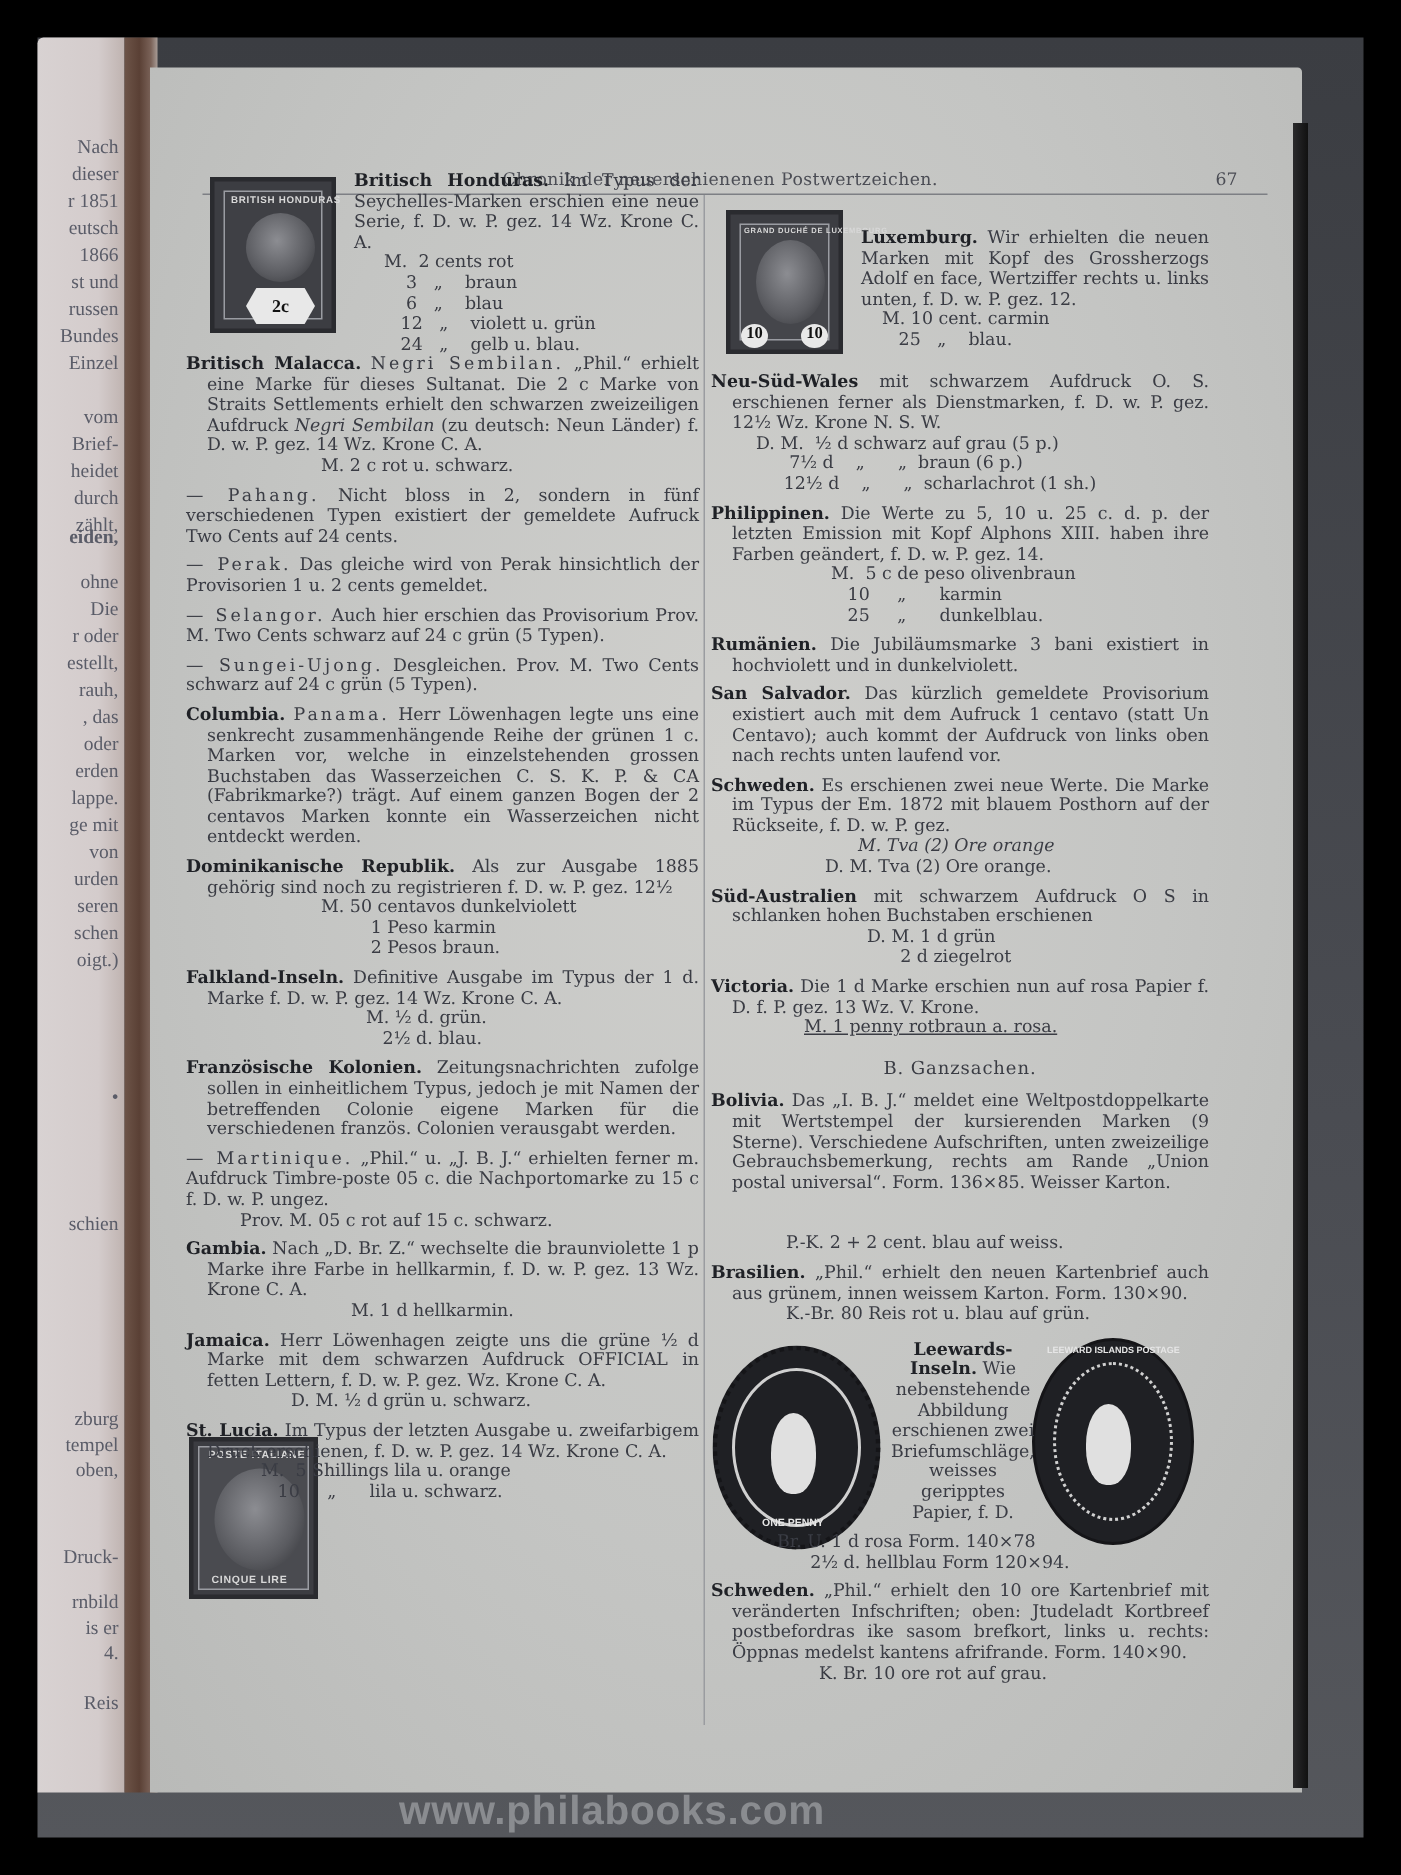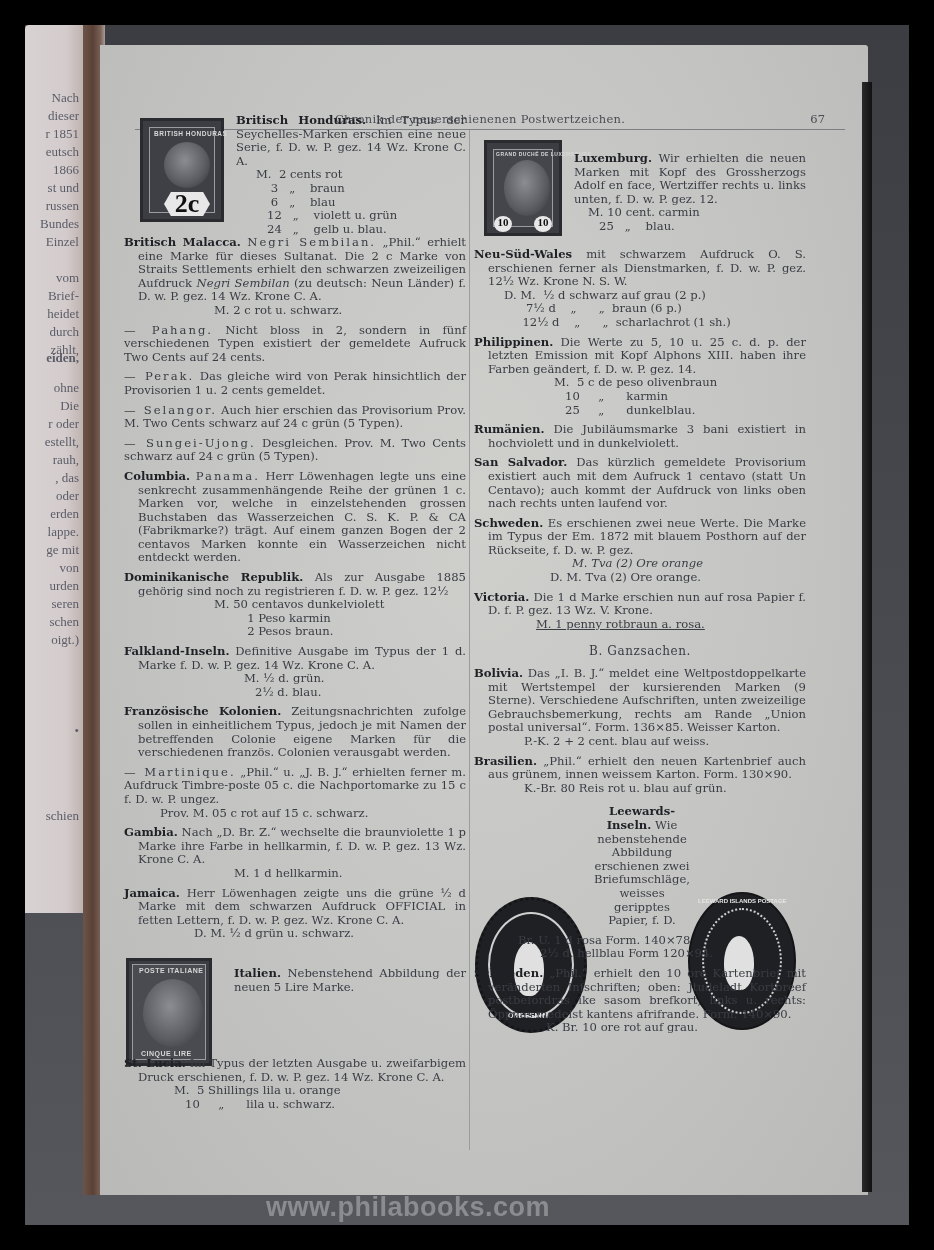--- a/index.html
+++ b/index.html
@@ -3,21 +3,21 @@
   <meta charset="utf-8">
   <style>
     * { box-sizing: border-box; margin: 0; padding: 0; }
     html, body { width: 934px; height: 1250px; background: #000; overflow: hidden; }
     body { position: relative; font-family: "DejaVu Serif", "Liberation Serif", serif; color: #2a2c30; }
 
     .frame { position: absolute; left: 25px; top: 25px; width: 884px; height: 1200px;
       background: linear-gradient(180deg, #3b3d42 0%, #4a4c52 60%, #55575c 100%); }
 
     
-    .left-page { position: absolute; left: 25px; top: 25px; width: 58px; height: 888px;
+    .left-page { position: absolute; left: 25px; top: 25px; width: 58px; height: 1170px;
       background: linear-gradient(90deg, #d8d2d2 0%, #d4cccc 70%, #bfb3b0 100%); overflow: hidden;
       border-top-left-radius: 4px; }
     .left-page .frag { position: absolute; right: 4px; font-size: 13px; color: #5a5c68; white-space: nowrap;
       font-family: "Liberation Serif", serif; }
     .spine { position: absolute; left: 83px; top: 25px; width: 22px; height: 1170px;
       background: linear-gradient(90deg, #6d5448 0%, #5a4035 45%, #7a6258 80%, #a89c96 100%); }
 
     
     .page { position: absolute; left: 100px; top: 45px; width: 768px; height: 1150px;
       background: radial-gradient(ellipse at 50% 40%, #cfcfcc 0%, #c4c5c3 55%, #b9bab8 100%);
@@ -115,21 +115,21 @@
   <span class="title">Chronik der neuerschienenen Postwertzeichen.</span>
   <span class="pno">67</span>
 </div>
 
 <div class="divider"></div>
 
 <div class="stamp" style="left:140px;top:118px;width:84px;height:104px;">
   <div class="inner" style="background:#3f4045;">
     <span class="label" style="left:4px;top:2px;font-size:6.5px;">BRITISH HONDURAS</span>
     <div class="oval" style="left:14px;top:14px;width:46px;height:46px;"></div>
-    <span class="num" style="left:14px;top:64px;width:46px;height:24px;font-size:26px;line-height:24px;clip-path:polygon(15% 0,85% 0,100% 50%,85% 100%,15% 100%,0 50%);">2c</span>
+    <span class="num" style="left:14px;top:64px;width:46px;height:24px;font-size:12px;line-height:24px;clip-path:polygon(15% 0,85% 0,100% 50%,85% 100%,15% 100%,0 50%);">2c</span>
   </div>
 </div>
 
 <div class="stamp" style="left:484px;top:140px;width:78px;height:96px;">
   <div class="inner" style="background:#45464b;">
     <span class="label" style="left:2px;top:1px;font-size:5px;">GRAND DUCHÉ DE LUXEMBOURG</span>
     <div class="oval" style="left:10px;top:10px;width:46px;height:56px;"></div>
     <span class="num" style="left:0;top:66px;width:18px;height:16px;font-size:11px;border-radius:50%;">10</span>
     <span class="num" style="right:0;top:66px;width:18px;height:16px;font-size:11px;border-radius:50%;">10</span>
   </div>
@@ -235,24 +235,20 @@
     <span>Nach „D. Br. Z.“ wechselte die braunviolette 1 p Marke ihre Farbe in hellkarmin, f. D. w. P. gez. 13 Wz. Krone C. A.</span>
     <span class="val" style="padding-left:110px;">M. 1 d hellkarmin.</span>
   </div>
 
   <div class="entry indent">
     <span class="head">Jamaica.</span>
     <span>Herr Löwenhagen zeigte uns die grüne ½ d Marke mit dem schwarzen Aufdruck OFFICIAL in fetten Lettern, f. D. w. P. gez. Wz. Krone C. A.</span>
     <span class="val" style="padding-left:70px;">D. M. ½ d grün u. schwarz.</span>
   </div>
 
-  <div class="entry" style="padding-left:110px;margin-top:26px;min-height:84px;">
-    <span class="head">Italien.</span>
-    <span>Nebenstehend Abbildung der neuen 5 Lire Marke.</span>
-  </div>
 
   <div class="entry indent">
     <span class="head">St. Lucia.</span>
     <span>Im Typus der letzten Ausgabe u. zweifarbigem Druck erschienen, f. D. w. P. gez. 14 Wz. Krone C. A.</span>
     <div style="padding-left:50px;">
       <span class="val">M.  5 Shillings lila u. orange</span>
       <span class="val">   10     „      lila u. schwarz.</span>
     </div>
   </div>
 </div>
@@ -265,21 +261,21 @@
       <span class="val">M. 10 cent. carmin</span>
       <span class="val">   25   „    blau.</span>
     </div>
   </div>
 
 
   <div class="entry indent">
     <span class="head">Neu-Süd-Wales</span>
     <span>mit schwarzem Aufdruck O. S. erschienen ferner als Dienstmarken, f. D. w. P. gez. 12½ Wz. Krone N. S. W.</span>
     <div style="padding-left:30px;">
-      <span class="val">D. M.  ½ d schwarz auf grau (2 p.)</span>
+      <span class="val">D. M.  ½ d schwarz auf grau (5 p.)</span>
       <span class="val">      7½ d    „      „  braun (6 p.)</span>
       <span class="val">     12½ d    „      „  scharlachrot (1 sh.)</span>
     </div>
   </div>
 
   <div class="entry indent">
     <span class="head">Philippinen.</span>
     <span>Die Werte zu 5, 10 u. 25 c. d. p. der letzten Emission mit Kopf Alphons XIII. haben ihre Farben geändert, f. D. w. P. gez. 14.</span>
     <div style="padding-left:80px;">
       <span class="val">M.  5 c de peso olivenbraun</span>
@@ -300,33 +296,41 @@
 
   <div class="entry indent">
     <span class="head">Schweden.</span>
     <span>Es erschienen zwei neue Werte. Die Marke im Typus der Em. 1872 mit blauem Posthorn auf der Rückseite, f. D. w. P. gez.</span>
     <div style="padding-left:76px;">
       <span class="val" style="padding-left:22px;font-style:italic;">M. Tva (2) Ore orange</span>
       <span class="val">D. M. Tva (2) Ore orange.</span>
     </div>
   </div>
 
+  <div class="entry indent">
+    <span class="head">Süd-Australien</span>
+    <span>mit schwarzem Aufdruck O S in schlanken hohen Buchstaben erschienen</span>
+    <div style="padding-left:104px;">
+      <span class="val">D. M. 1 d grün</span>
+      <span class="val">      2 d ziegelrot</span>
+    </div>
+  </div>
 
   <div class="entry indent">
     <span class="head">Victoria.</span>
     <span>Die 1 d Marke erschien nun auf rosa Papier f. D. f. P. gez. 13 Wz. V. Krone.</span>
     <span class="val" style="padding-left:62px;text-decoration:underline;">M. 1 penny rotbraun a. rosa.</span>
   </div>
 
   <div class="section-title">B. Ganzsachen.</div>
 
   <div class="entry indent">
     <span class="head">Bolivia.</span>
     <span>Das „I. B. J.“ meldet eine Weltpostdoppelkarte mit Wertstempel der kursierenden Marken (9 Sterne). Verschiedene Aufschriften, unten zweizeilige Gebrauchsbemerkung, rechts am Rande „Union postal universal“. Form. 136×85. Weisser Karton.</span>
-    <span class="val" style="padding-left:50px;">P.-K. 2 + 2 cent. blau auf weiss.</span>
+    <span class="val" style="padding-left:50px;margin-top:27px;">P.-K. 2 + 2 cent. blau auf weiss.</span>
   </div>
 
   <div class="entry indent">
     <span class="head">Brasilien.</span>
     <span>„Phil.“ erhielt den neuen Kartenbrief auch aus grünem, innen weissem Karton. Form. 130×90.</span>
     <span class="val" style="padding-left:50px;">K.-Br. 80 Reis rot u. blau auf grün.</span>
   </div>
 
   <div class="entry" style="margin-left:120px;width:96px;text-align:center;margin-top:10px;min-height:118px;">
     <span class="head">Leewards-Inseln.</span>

